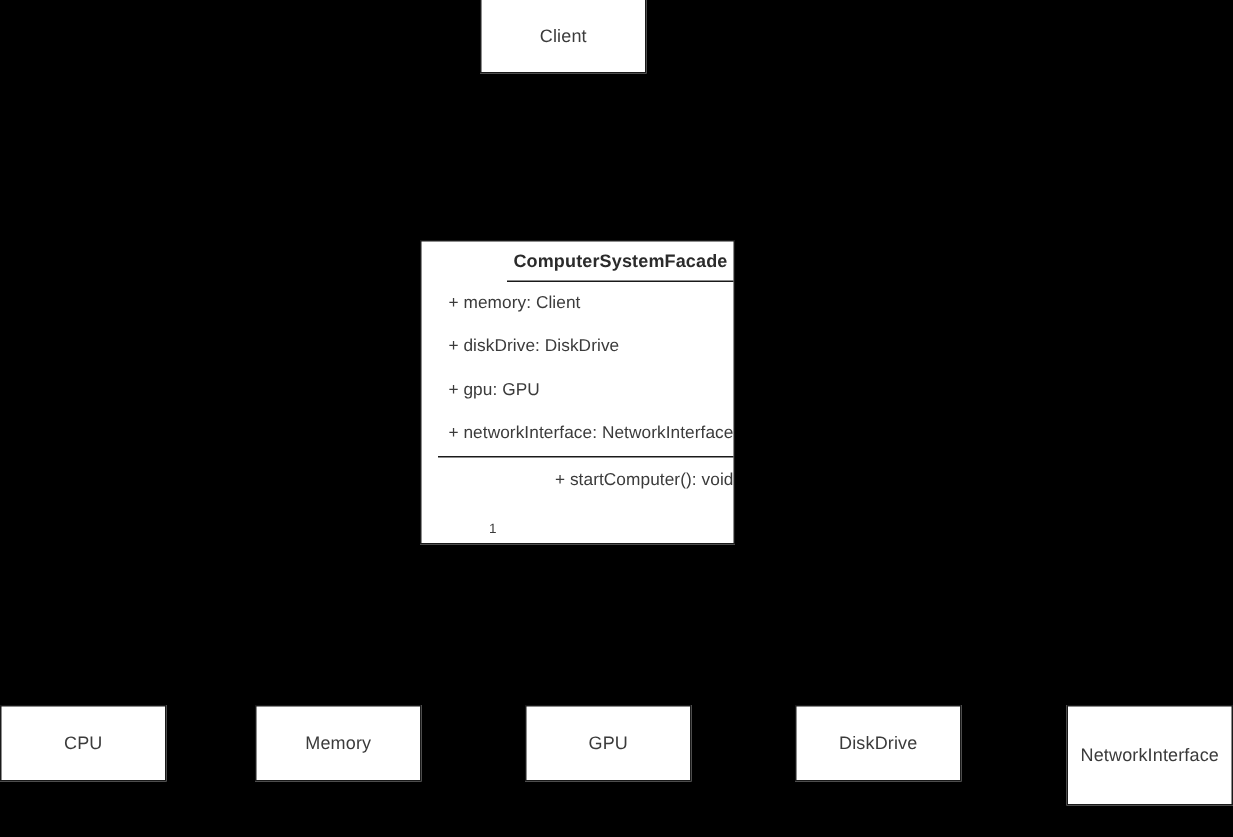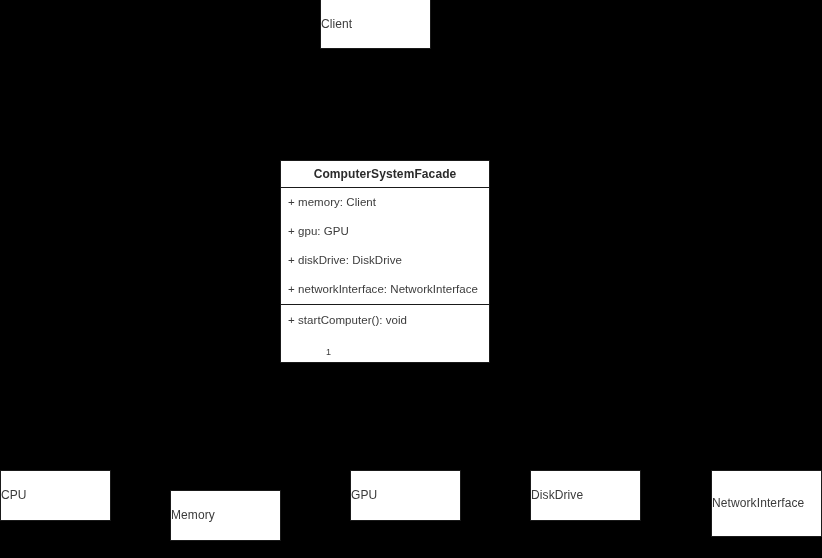--- a/index.html
+++ b/index.html
@@ -17,27 +17,28 @@
     font-family: "Liberation Sans", sans-serif;
   }
 
   
   .uml-box {
     position: absolute;
     background: #ffffff;
     border: 1px solid #1a1a1a;
     box-sizing: border-box;
     color: #3b3b3b;
+    align-items: flex-end;
   }
 
   
   .simple-box {
     display: flex;
     align-items: center;
-    justify-content: flex-start;
+    justify-content: center;
     font-size: 12px;
     color: #3b3b3b;
     letter-spacing: 0.1px;
   }
   .simple-box .box-label {
     display: block;
     text-align: center;
     line-height: 1.2;
   }
 
@@ -112,37 +113,37 @@
 
   <div class="uml-box simple-box" style="left:320px; top:-1px; width:111px; height:50px;">
     <span class="box-label">Client</span>
   </div>
 
   <div class="uml-box class-box" style="left:280px; top:160px; width:210px; height:203px;">
     <div class="class-title">ComputerSystemFacade</div>
 
     <div class="compartment attributes">
       <div class="member-row">+ memory: Client</div>
+      <div class="member-row">+ diskDrive: DiskDrive</div>
       <div class="member-row">+ gpu: GPU</div>
-      <div class="member-row">+ diskDrive: DiskDrive</div>
       <div class="member-row">+ networkInterface: NetworkInterface</div>
     </div>
 
     <div class="compartment operations">
       <div class="member-row">+ startComputer(): void</div>
     </div>
   </div>
 
   <div class="multiplicity" style="left:326px; top:348px;">1</div>
 
   <div class="uml-box simple-box" style="left:0px; top:470px; width:111px; height:51px;">
     <span class="box-label">CPU</span>
   </div>
 
-  <div class="uml-box simple-box" style="left:170px; top:470px; width:111px; height:51px;margin-top:20px;">
+  <div class="uml-box simple-box" style="left:170px; top:470px; width:111px; height:51px;">
     <span class="box-label">Memory</span>
   </div>
 
   <div class="uml-box simple-box" style="left:530px; top:470px; width:111px; height:51px;">
     <span class="box-label">DiskDrive</span>
   </div>
 
   <div class="uml-box simple-box" style="left:350px; top:470px; width:111px; height:51px;">
     <span class="box-label">GPU</span>
   </div>

